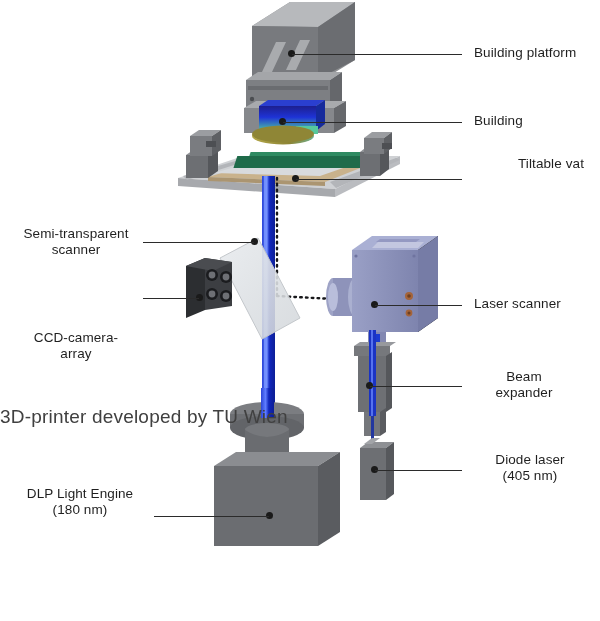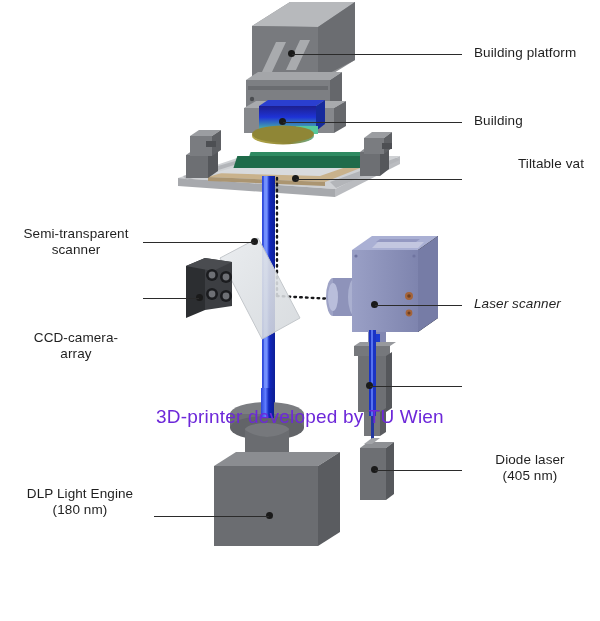--- a/index.html
+++ b/index.html
@@ -13,22 +13,22 @@
   .label{position:absolute;font-size:13.5px;line-height:16px;color:#1f1f1f;
          white-space:pre-line;letter-spacing:.1px;}
   .label.right{text-align:left;}
   .label.center{text-align:center;}
 
   
   .leader{position:absolute;height:0;border-top:1.4px solid #2b2b2b;}
   .dot{position:absolute;width:7px;height:7px;border-radius:50%;background:#1a1a1a;}
 
   
-  #caption{position:absolute;left:0;right:0;bottom:14px;text-align:center;
-           font-size:19px;color:#6d28d9;letter-spacing:.2px;margin-top:28px;}
+  #caption{position:absolute;left:0;right:0;bottom:14px;text-align:left;
+           font-size:19px;color:#404040;letter-spacing:.2px;margin-top:28px;}
 
   
   #watermark{position:absolute;left:8px;bottom:28px;color:#9a9a9a;
              font-size:11px;line-height:13px;opacity:.85;}
   #watermark .cn{font-size:12px;letter-spacing:1px;}
 
   
   #model{position:absolute;left:0;top:0;width:600px;height:575px;}
   svg{display:block;}
 </style>
@@ -266,22 +266,24 @@
   <div class="label right" style="left:474px;top:113px;">Building</div>
 
   <div class="label right" style="left:474px;top:156px;margin-left:44px;">Tiltable vat</div>
 
   <div class="label center" style="left:14px;top:226px;width:124px;">Semi-transparent
 scanner</div>
 
   <div class="label center" style="left:14px;top:286px;width:124px;margin-top:44px;">CCD-camera-
 array</div>
 
-  <div class="label right" style="left:474px;top:296px;font-style:italic;">Laser scanner</div>
-
+  <div class="label right" style="left:474px;top:296px;">Laser scanner</div>
+
+  <div class="label center" style="left:474px;top:369px;width:100px;">Beam
+expander</div>
 
   <div class="label center" style="left:474px;top:452px;width:112px;">Diode laser
 (405 nm)</div>
 
   <div class="label center" style="left:8px;top:486px;width:144px;">DLP Light Engine
 (180 nm)</div>
 
 
   <div id="caption">3D-printer developed by TU Wien</div>
 

